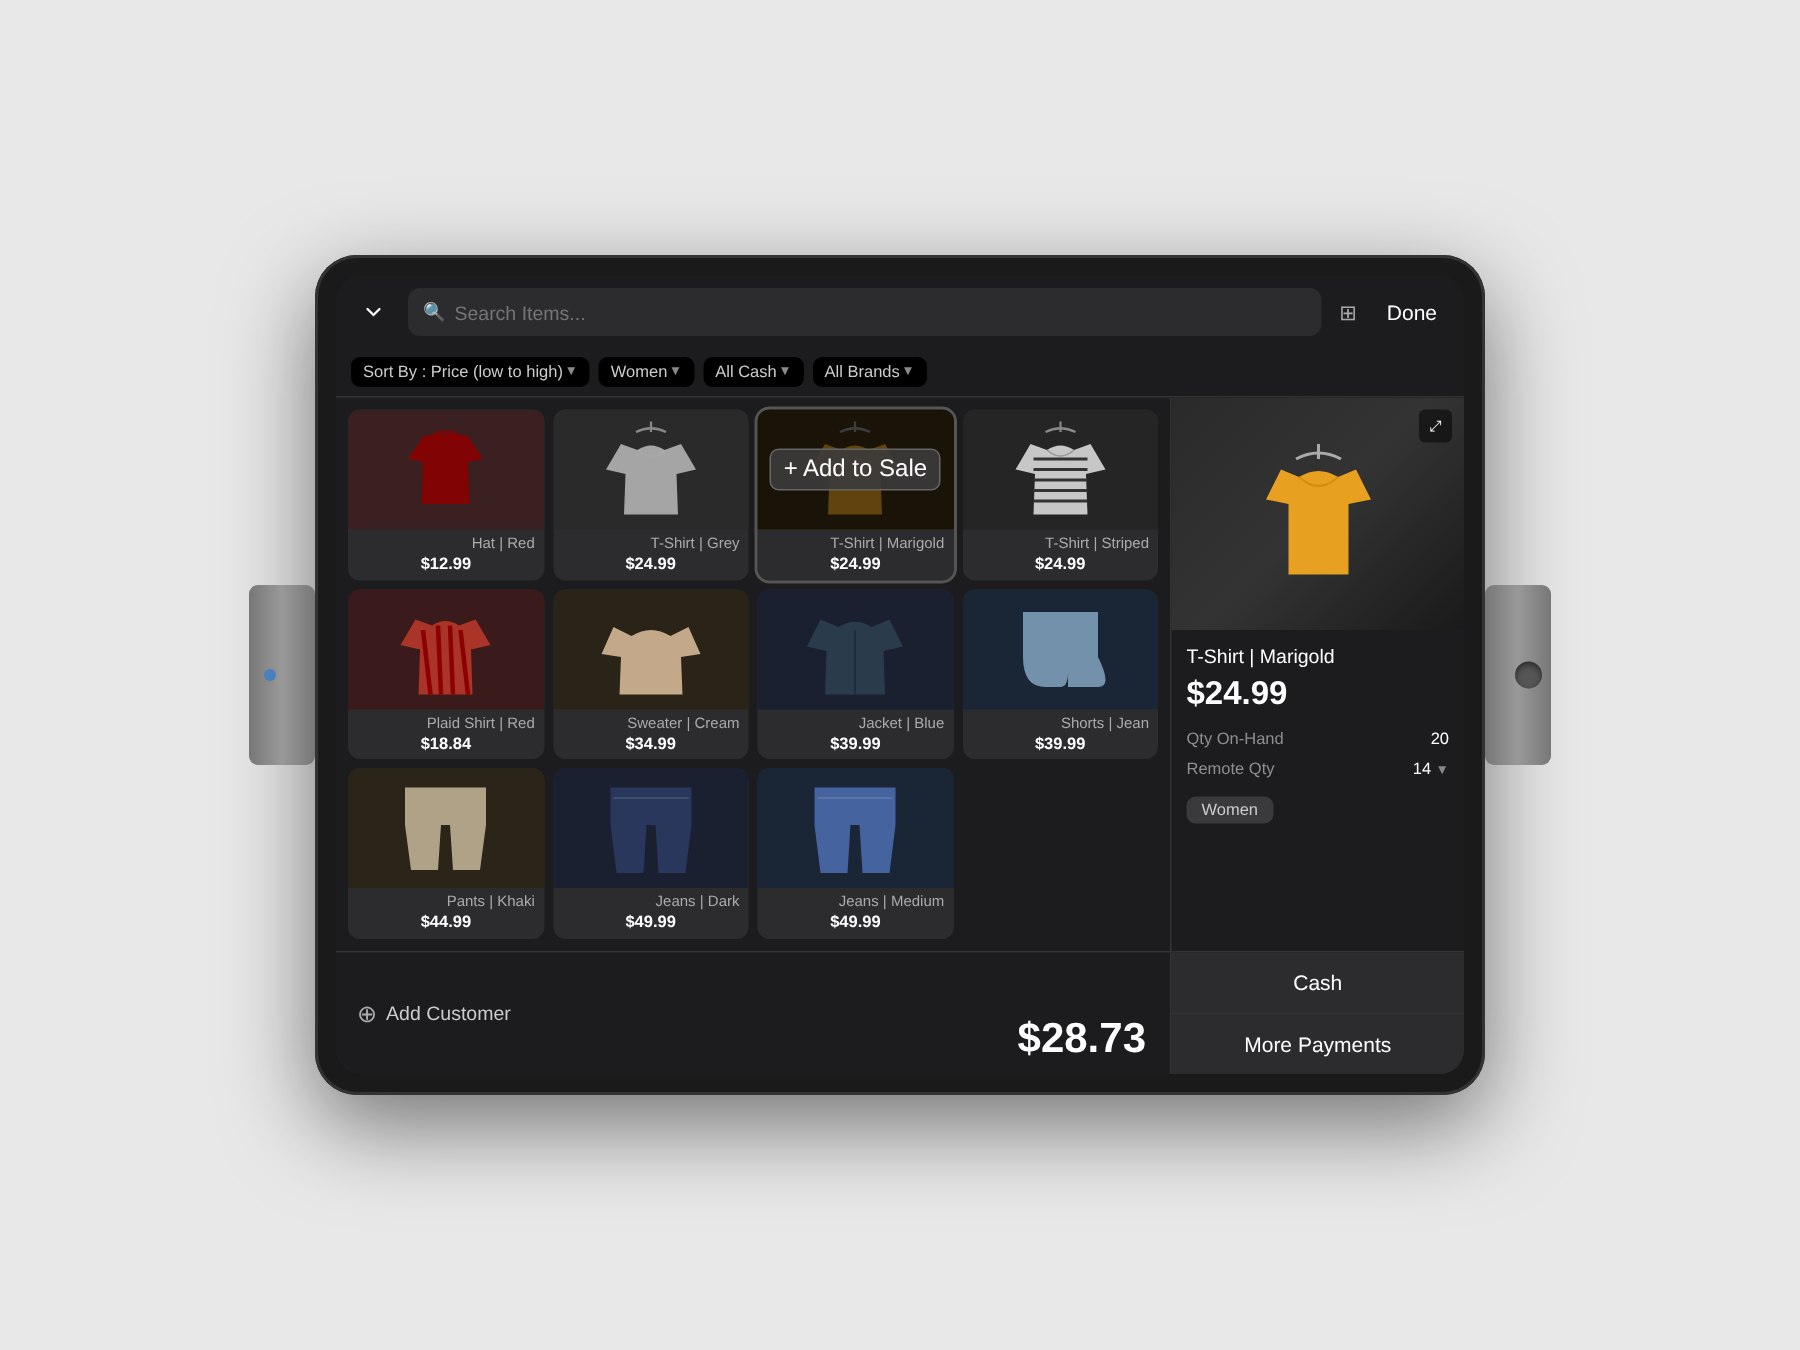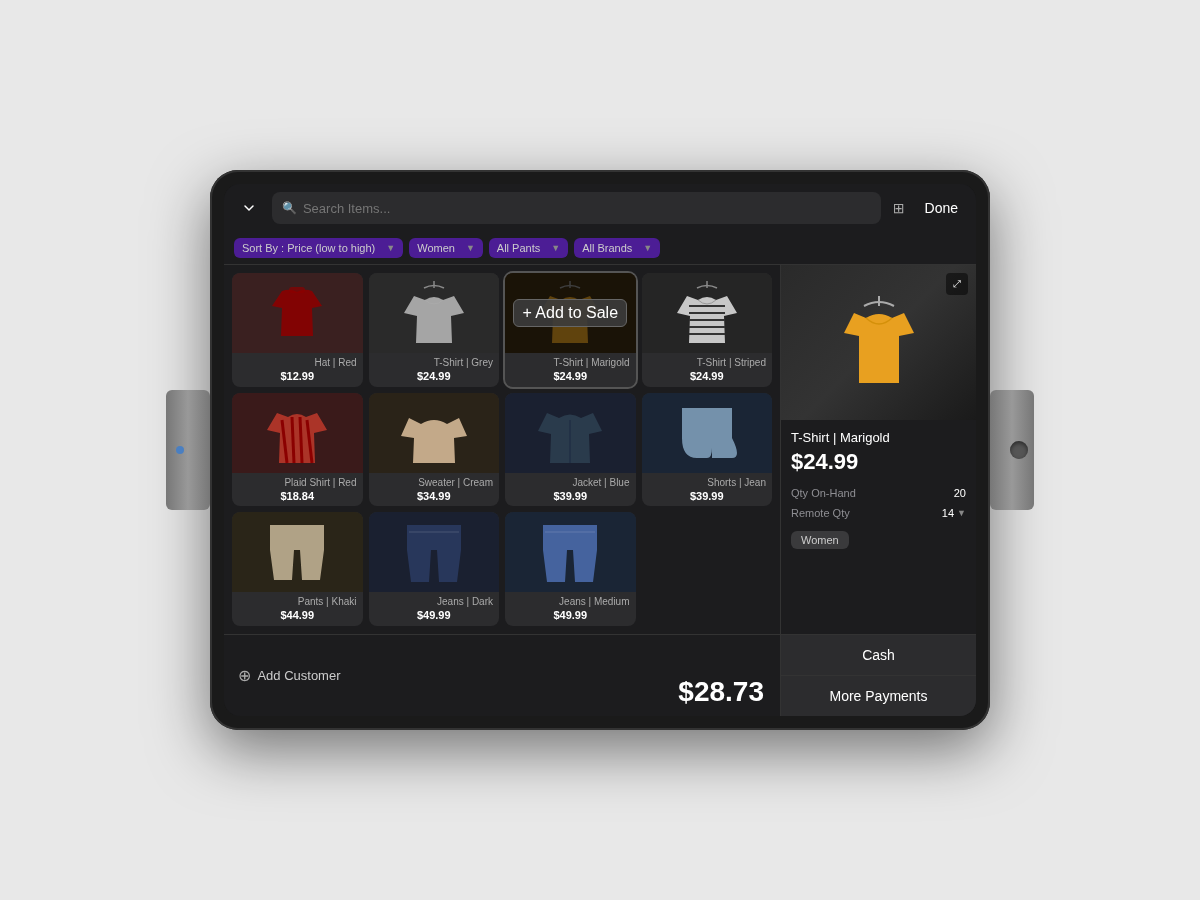--- a/index.html
+++ b/index.html
@@ -139,30 +139,30 @@
     .filter-bar {
       display: flex;
       align-items: center;
       padding: 6px 10px;
       background: #1c1c1e;
       gap: 6px;
       flex-shrink: 0;
       border-bottom: 1px solid #333;
     }
     .filter-btn {
-      background: #4c1d95;
+      background: #000000;
       color: #ccc;
       border: none;
       border-radius: 6px;
       padding: 4px 8px;
       font-size: 11px;
       cursor: pointer;
       display: flex;
-      align-items: center;
-      gap: 11px;
+      align-items: flex-start;
+      gap: 1px;
       white-space: nowrap;
     }
     .filter-btn .arrow {
       font-size: 9px;
       color: #888;
     }
 
     
     .main-content {
       display: flex;
@@ -397,21 +397,21 @@
     <div class="filter-bar">
       <button class="filter-btn">
         <span>Sort By : Price (low to high)</span>
         <span class="arrow">▼</span>
       </button>
       <button class="filter-btn">
         <span>Women</span>
         <span class="arrow">▼</span>
       </button>
       <button class="filter-btn">
-        <span>All Pants</span>
+        <span>All Cash</span>
         <span class="arrow">▼</span>
       </button>
       <button class="filter-btn">
         <span>All Brands</span>
         <span class="arrow">▼</span>
       </button>
     </div>
 
     <div class="main-content">
 

